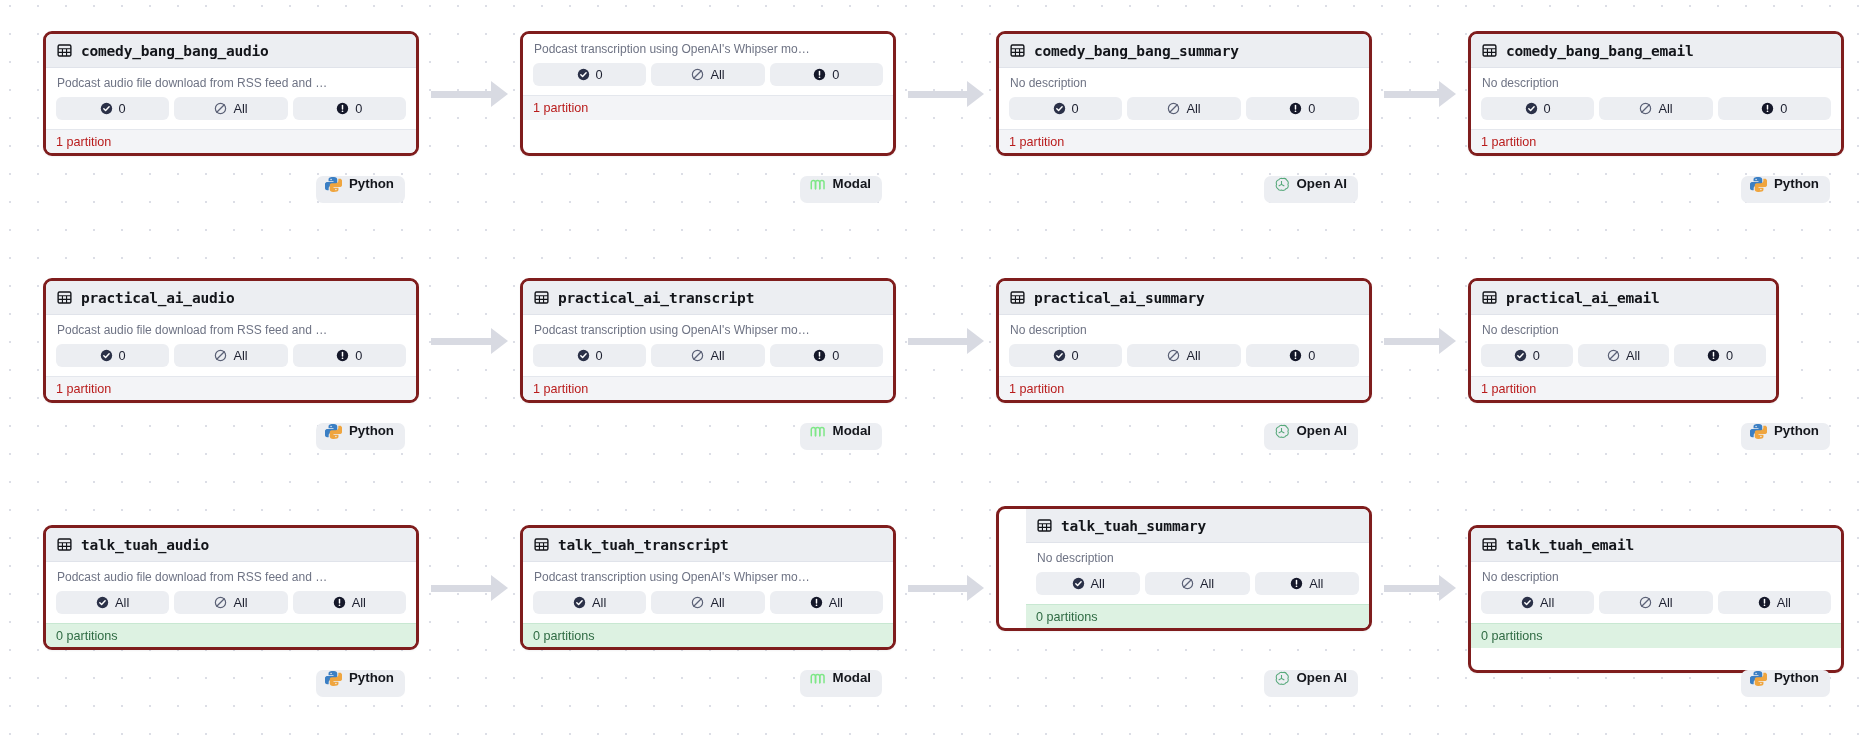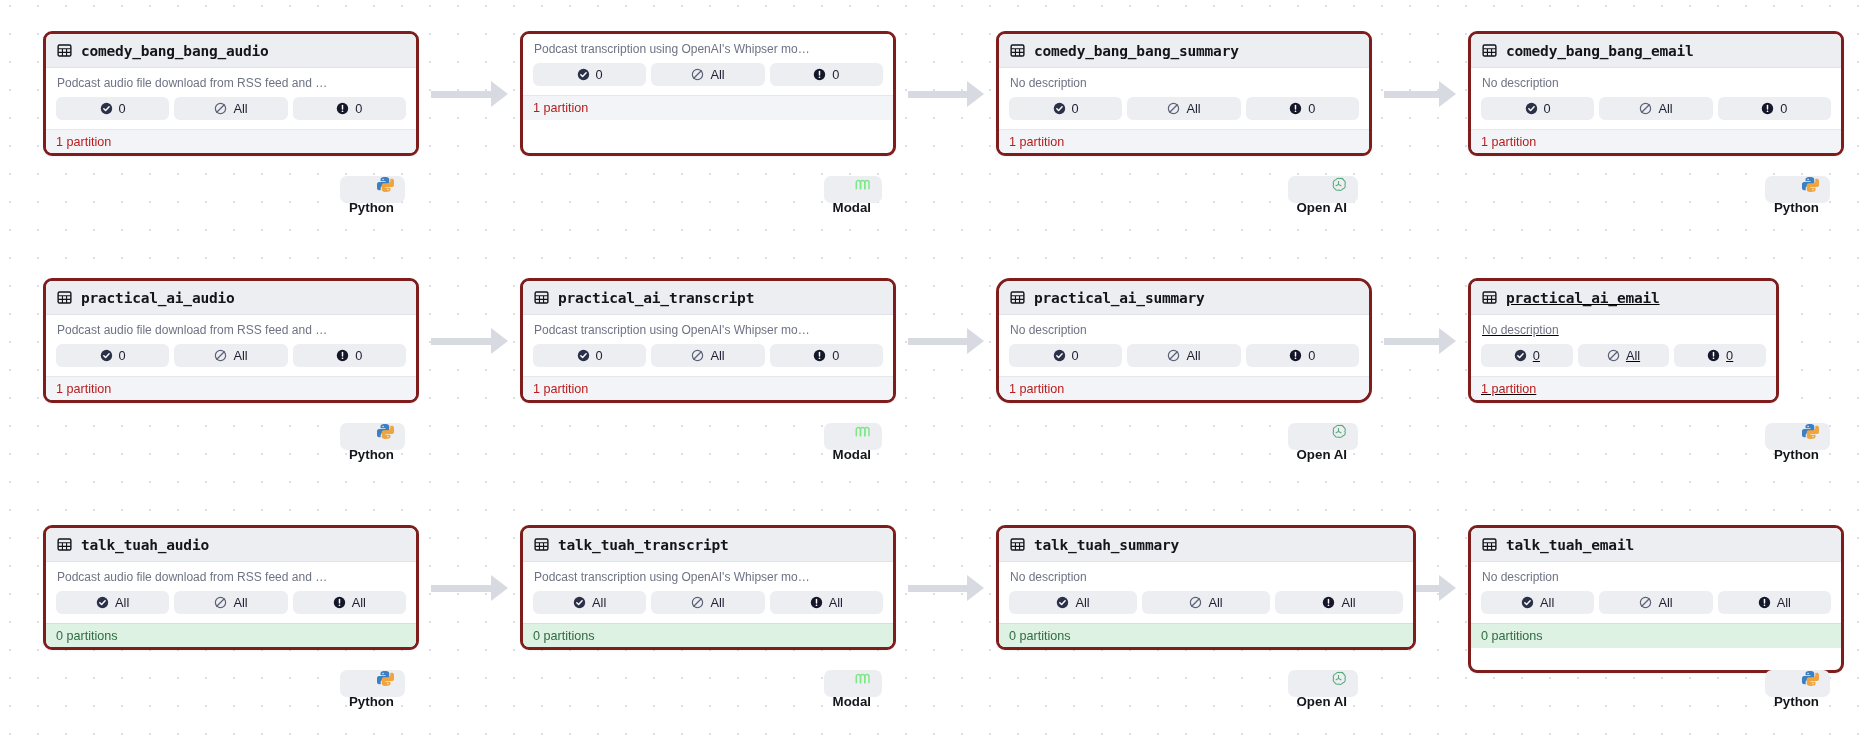--- a/index.html
+++ b/index.html
@@ -117,30 +117,29 @@
     background: #ddf2e2;
     border-top-color: #c8e8d2;
     color: #2f6b43;
   }
 
   
   .kind-badge {
     position: absolute;
     height: 27px;
     display: inline-flex;
-    align-items: flex-end;
+    align-items: flex-start;
     gap: 7px;
     padding: 0 11px 0 9px;
     background: #eceef2;
     border-radius: 7px;
     font-size: 13.3px;
     font-weight: 700;
     color: #14161c;
     white-space: nowrap;
-    flex-direction: column;
   }
   .kind-badge svg { display: block; flex: 0 0 auto; }
 </style>
 </head>
 <body>
 
 <div id="canvas">
     <div class="edge" style="left:431px; top:81px; width:77px;">
                <div class="shaft"></div>
                <div class="head"></div>
@@ -441,21 +440,21 @@
       </div>
     </div>
     <div class="kind-badge" style="right:991px; top:423px;">
       <svg width="17" height="17" viewBox="0 0 24 24" fill="none" stroke="#7ee787" stroke-width="2.1" stroke-linecap="round" stroke-linejoin="round">
       <path d="M3.2 18V9.2a3 3 0 0 1 3-3 3 3 0 0 1 3 3V18"></path>
       <path d="M9.2 18V9.2a3 3 0 0 1 3-3 3 3 0 0 1 3 3V18"></path>
       <path d="M15.2 18V9.2a3 3 0 0 1 3-3 3 3 0 0 1 3 3V18"></path>
     </svg>
       <span>Modal</span>
     </div>
-    <div class="node" style="left:996px; top:278px; width:376px; height:125px;border-radius:14px;">
+    <div class="node" style="left:996px; top:278px; width:376px; height:125px;">
       <div class="node-header">
         <svg class="table-icon" width="15" height="15" viewBox="0 0 16 16" fill="none">
     <rect x="1.2" y="2.2" width="13.6" height="11.6" rx="1.4" stroke="#13151a" stroke-width="1.5"></rect>
     <path d="M1.2 6.1h13.6M1.2 10h13.6M5.8 6.1v7.7M10.2 6.1v7.7" stroke="#13151a" stroke-width="1.2"></path>
   </svg>
         <span class="node-title">practical_ai_summary</span>
       </div>
       <div class="node-body">
         <div class="node-desc">No description</div>
         <div class="pill-row">
@@ -487,21 +486,21 @@
         <span>1 partition</span>
       </div>
     </div>
     <div class="kind-badge" style="right:515px; top:423px;">
       <svg width="17" height="17" viewBox="0 0 24 24" fill="none" stroke="#57a97b" stroke-width="1.5">
     <path d="M12 3.1c-1.6 0-3 .9-3.8 2.2a4.3 4.3 0 0 0-3.1 6.4 4.3 4.3 0 0 0 1.5 5.9 4.3 4.3 0 0 0 5.4 2.2 4.3 4.3 0 0 0 5.9-1.6 4.3 4.3 0 0 0 3.1-6.4 4.3 4.3 0 0 0-1.5-5.9 4.3 4.3 0 0 0-5.4-2.2A4.25 4.25 0 0 0 12 3.1z"></path>
     <path d="M12 7.2v4.6l4 2.3M12 11.8l-4 2.3"></path>
   </svg>
       <span>Open AI</span>
     </div>
-    <div class="node" style="left:1468px; top:278px; width:311px; height:125px;text-decoration:underline;">
+    <div class="node" style="left:1468px; top:278px; width:311px; height:125px;">
       <div class="node-header">
         <svg class="table-icon" width="15" height="15" viewBox="0 0 16 16" fill="none">
     <rect x="1.2" y="2.2" width="13.6" height="11.6" rx="1.4" stroke="#13151a" stroke-width="1.5"></rect>
     <path d="M1.2 6.1h13.6M1.2 10h13.6M5.8 6.1v7.7M10.2 6.1v7.7" stroke="#13151a" stroke-width="1.2"></path>
   </svg>
         <span class="node-title">practical_ai_email</span>
       </div>
       <div class="node-body">
         <div class="node-desc">No description</div>
         <div class="pill-row">
@@ -626,21 +625,21 @@
       </div>
     </div>
     <div class="kind-badge" style="right:991px; top:670px;">
       <svg width="17" height="17" viewBox="0 0 24 24" fill="none" stroke="#7ee787" stroke-width="2.1" stroke-linecap="round" stroke-linejoin="round">
       <path d="M3.2 18V9.2a3 3 0 0 1 3-3 3 3 0 0 1 3 3V18"></path>
       <path d="M9.2 18V9.2a3 3 0 0 1 3-3 3 3 0 0 1 3 3V18"></path>
       <path d="M15.2 18V9.2a3 3 0 0 1 3-3 3 3 0 0 1 3 3V18"></path>
     </svg>
       <span>Modal</span>
     </div>
-    <div class="node empty" style="left:996px; top:525px; width:420px; height:125px;">
+    <div class="node empty" style="left:996px; top:506px; width:376px; height:125px;padding-left:27px;">
       <div class="node-header">
         <svg class="table-icon" width="15" height="15" viewBox="0 0 16 16" fill="none">
     <rect x="1.2" y="2.2" width="13.6" height="11.6" rx="1.4" stroke="#13151a" stroke-width="1.5"></rect>
     <path d="M1.2 6.1h13.6M1.2 10h13.6M5.8 6.1v7.7M10.2 6.1v7.7" stroke="#13151a" stroke-width="1.2"></path>
   </svg>
         <span class="node-title">talk_tuah_summary</span>
       </div>
       <div class="node-body">
         <div class="node-desc">No description</div>
         <div class="pill-row">

